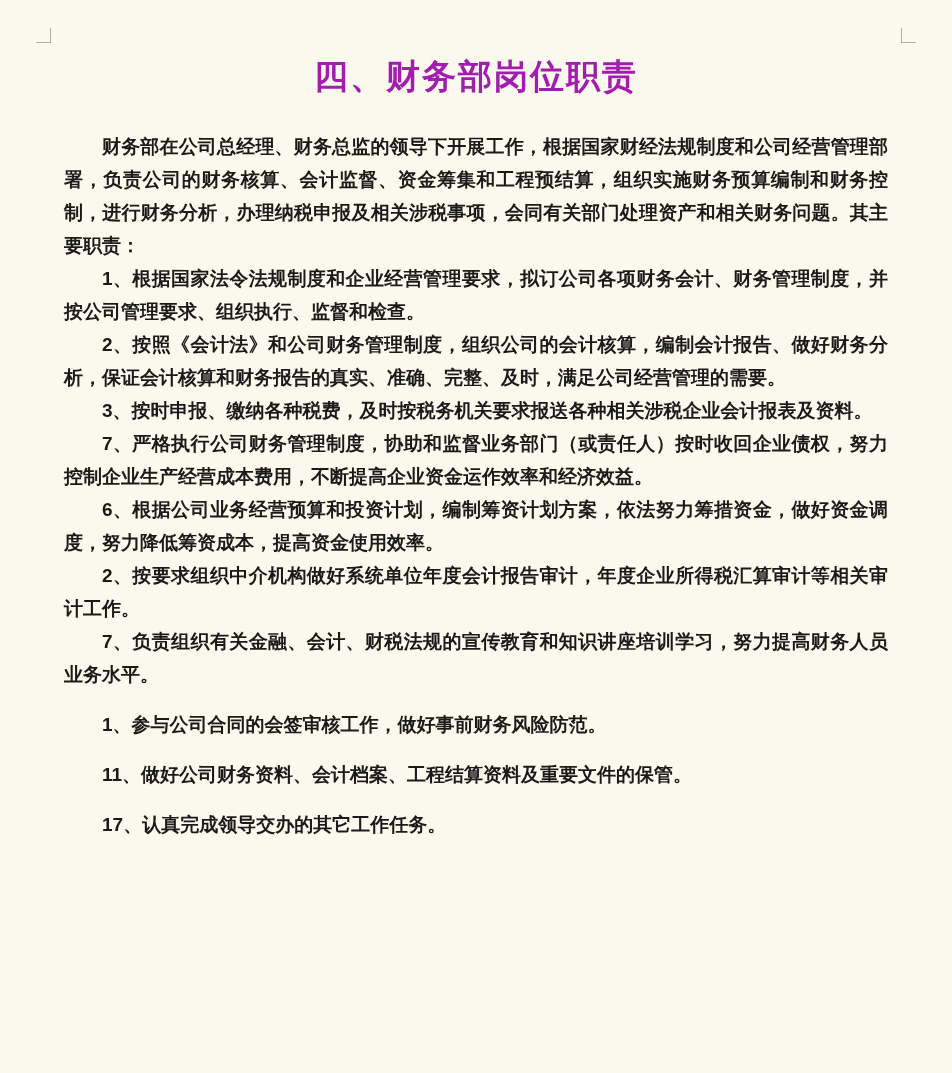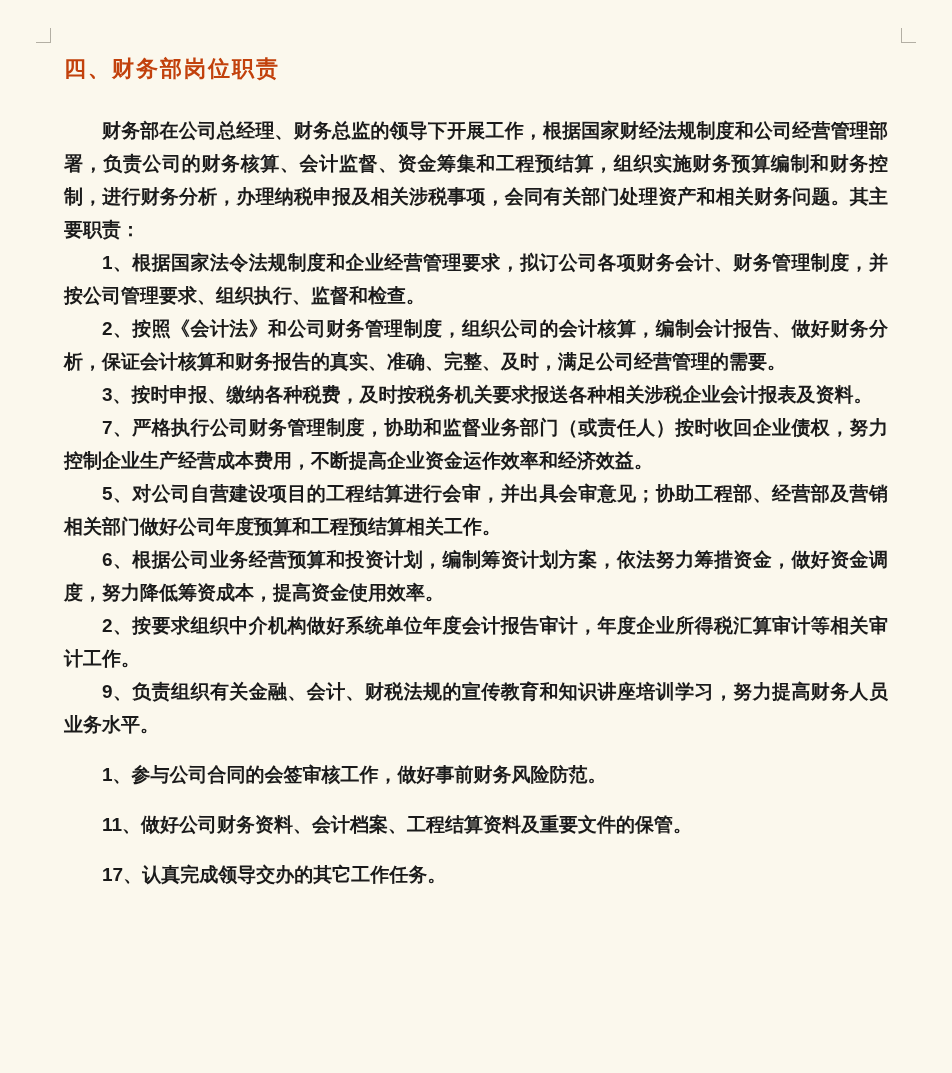--- a/index.html
+++ b/index.html
@@ -29,22 +29,23 @@
     border-bottom: 1px solid #b3afa4;
   }
   .corner-mark.tr {
     right: 36px;
     top: 28px;
     border-left: 1px solid #b3afa4;
     border-bottom: 1px solid #b3afa4;
   }
   h1.doc-title {
     margin: 0 0 30px 0;
-    color: #c2410c;
-    font-size: 22px;
+    text-align: center;
+    color: #a21caf;
+    font-size: 34px;
     font-weight: bold;
     letter-spacing: 2px;
   }
   p.para {
     margin: 0;
     font-size: 19px;
     line-height: 33px;
     text-align: justify;
     text-indent: 2em;
     word-break: break-all;
@@ -63,21 +64,20 @@
   <div class="corner-mark tr"></div>
 
   <h1 class="doc-title">四、财务部岗位职责</h1>
 
   <p class="para">财务部在公司总经理、财务总监的领导下开展工作，根据国家财经法规制度和公司经营管理部署，负责公司的财务核算、会计监督、资金筹集和工程预结算，组织实施财务预算编制和财务控制，进行财务分析，办理纳税申报及相关涉税事项，会同有关部门处理资产和相关财务问题。其主要职责：</p>
 
   <p class="para">1、根据国家法令法规制度和企业经营管理要求，拟订公司各项财务会计、财务管理制度，并按公司管理要求、组织执行、监督和检查。</p>
   <p class="para">2、按照《会计法》和公司财务管理制度，组织公司的会计核算，编制会计报告、做好财务分析，保证会计核算和财务报告的真实、准确、完整、及时，满足公司经营管理的需要。</p>
   <p class="para">3、按时申报、缴纳各种税费，及时按税务机关要求报送各种相关涉税企业会计报表及资料。</p>
   <p class="para">7、严格执行公司财务管理制度，协助和监督业务部门（或责任人）按时收回企业债权，努力控制企业生产经营成本费用，不断提高企业资金运作效率和经济效益。</p>
-  <p class="para">5、对公司自营建设项目的工程结算进行会审，并出具会审意见；协助工程部、经营部及营销相关部门做好公司年度预算和工程预结算相关工作。</p>
   <p class="para">6、根据公司业务经营预算和投资计划，编制筹资计划方案，依法努力筹措资金，做好资金调度，努力降低筹资成本，提高资金使用效率。</p>
   <p class="para">2、按要求组织中介机构做好系统单位年度会计报告审计，年度企业所得税汇算审计等相关审计工作。</p>
-  <p class="para">9、负责组织有关金融、会计、财税法规的宣传教育和知识讲座培训学习，努力提高财务人员业务水平。</p>
+  <p class="para">7、负责组织有关金融、会计、财税法规的宣传教育和知识讲座培训学习，努力提高财务人员业务水平。</p>
   <p class="para spaced">1、参与公司合同的会签审核工作，做好事前财务风险防范。</p>
   <p class="para spaced">11、做好公司财务资料、会计档案、工程结算资料及重要文件的保管。</p>
   <p class="para spaced">17、认真完成领导交办的其它工作任务。</p>
 
 </div>
 
 </body></html>

